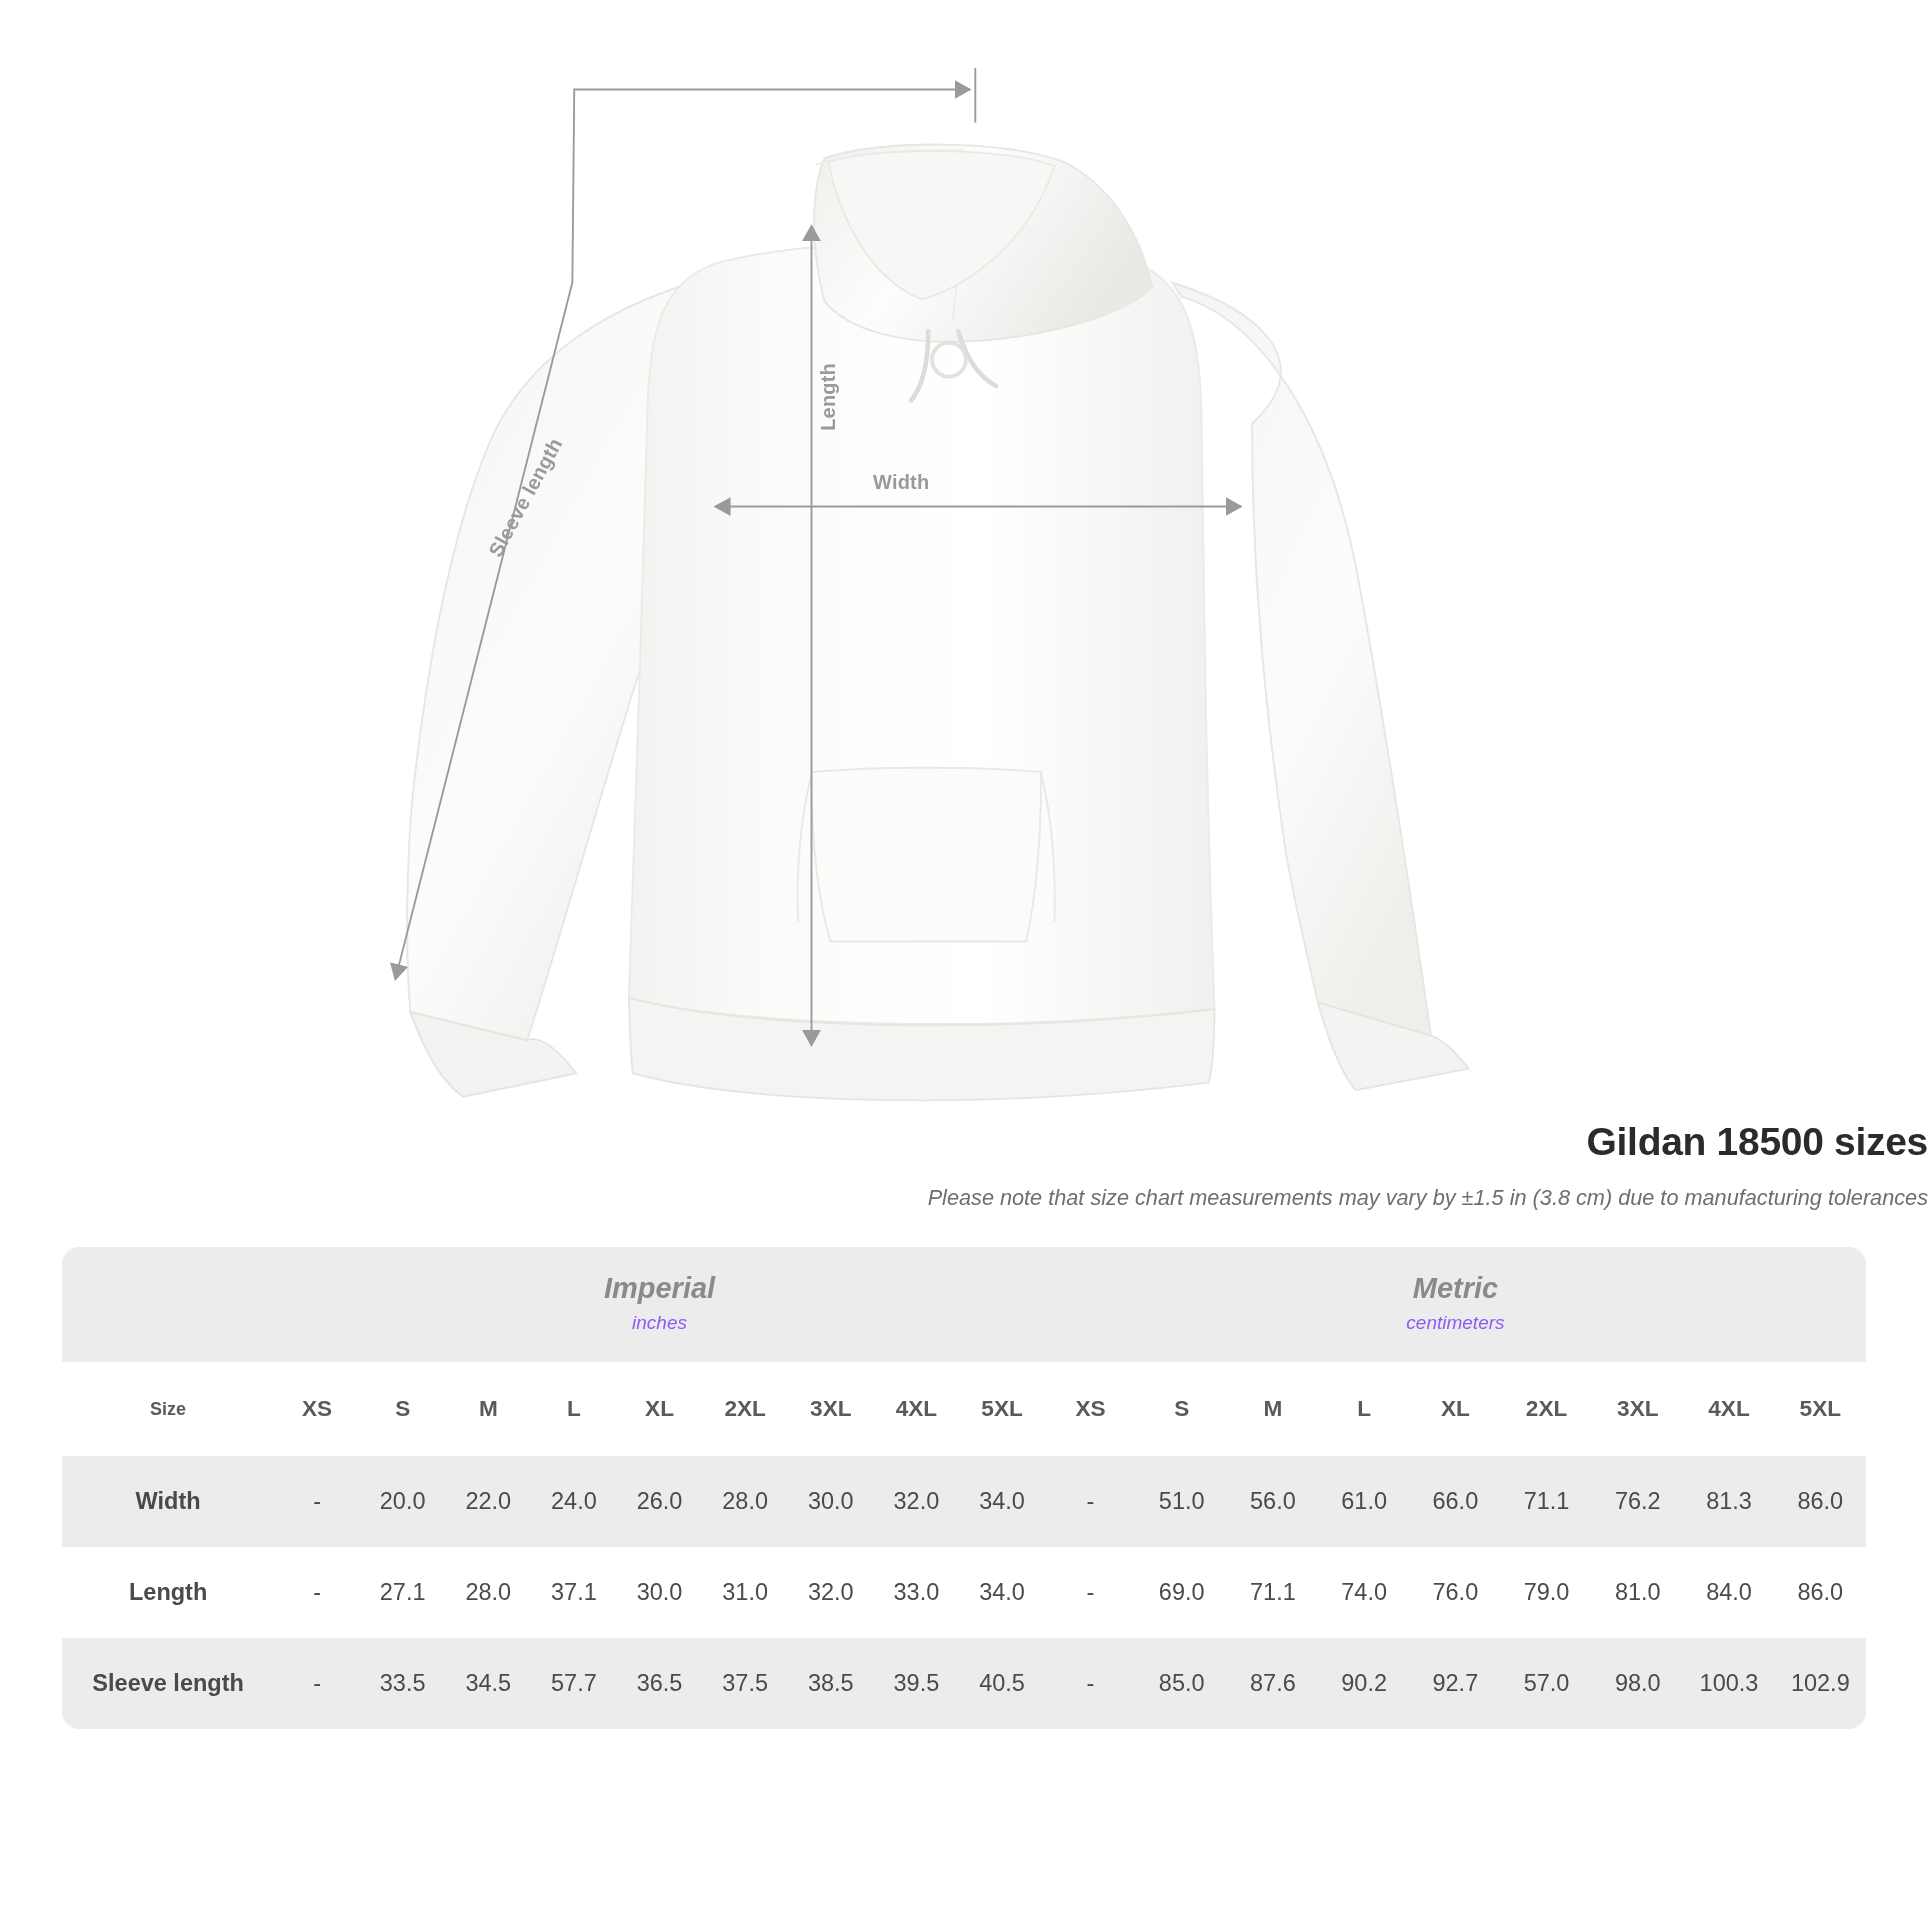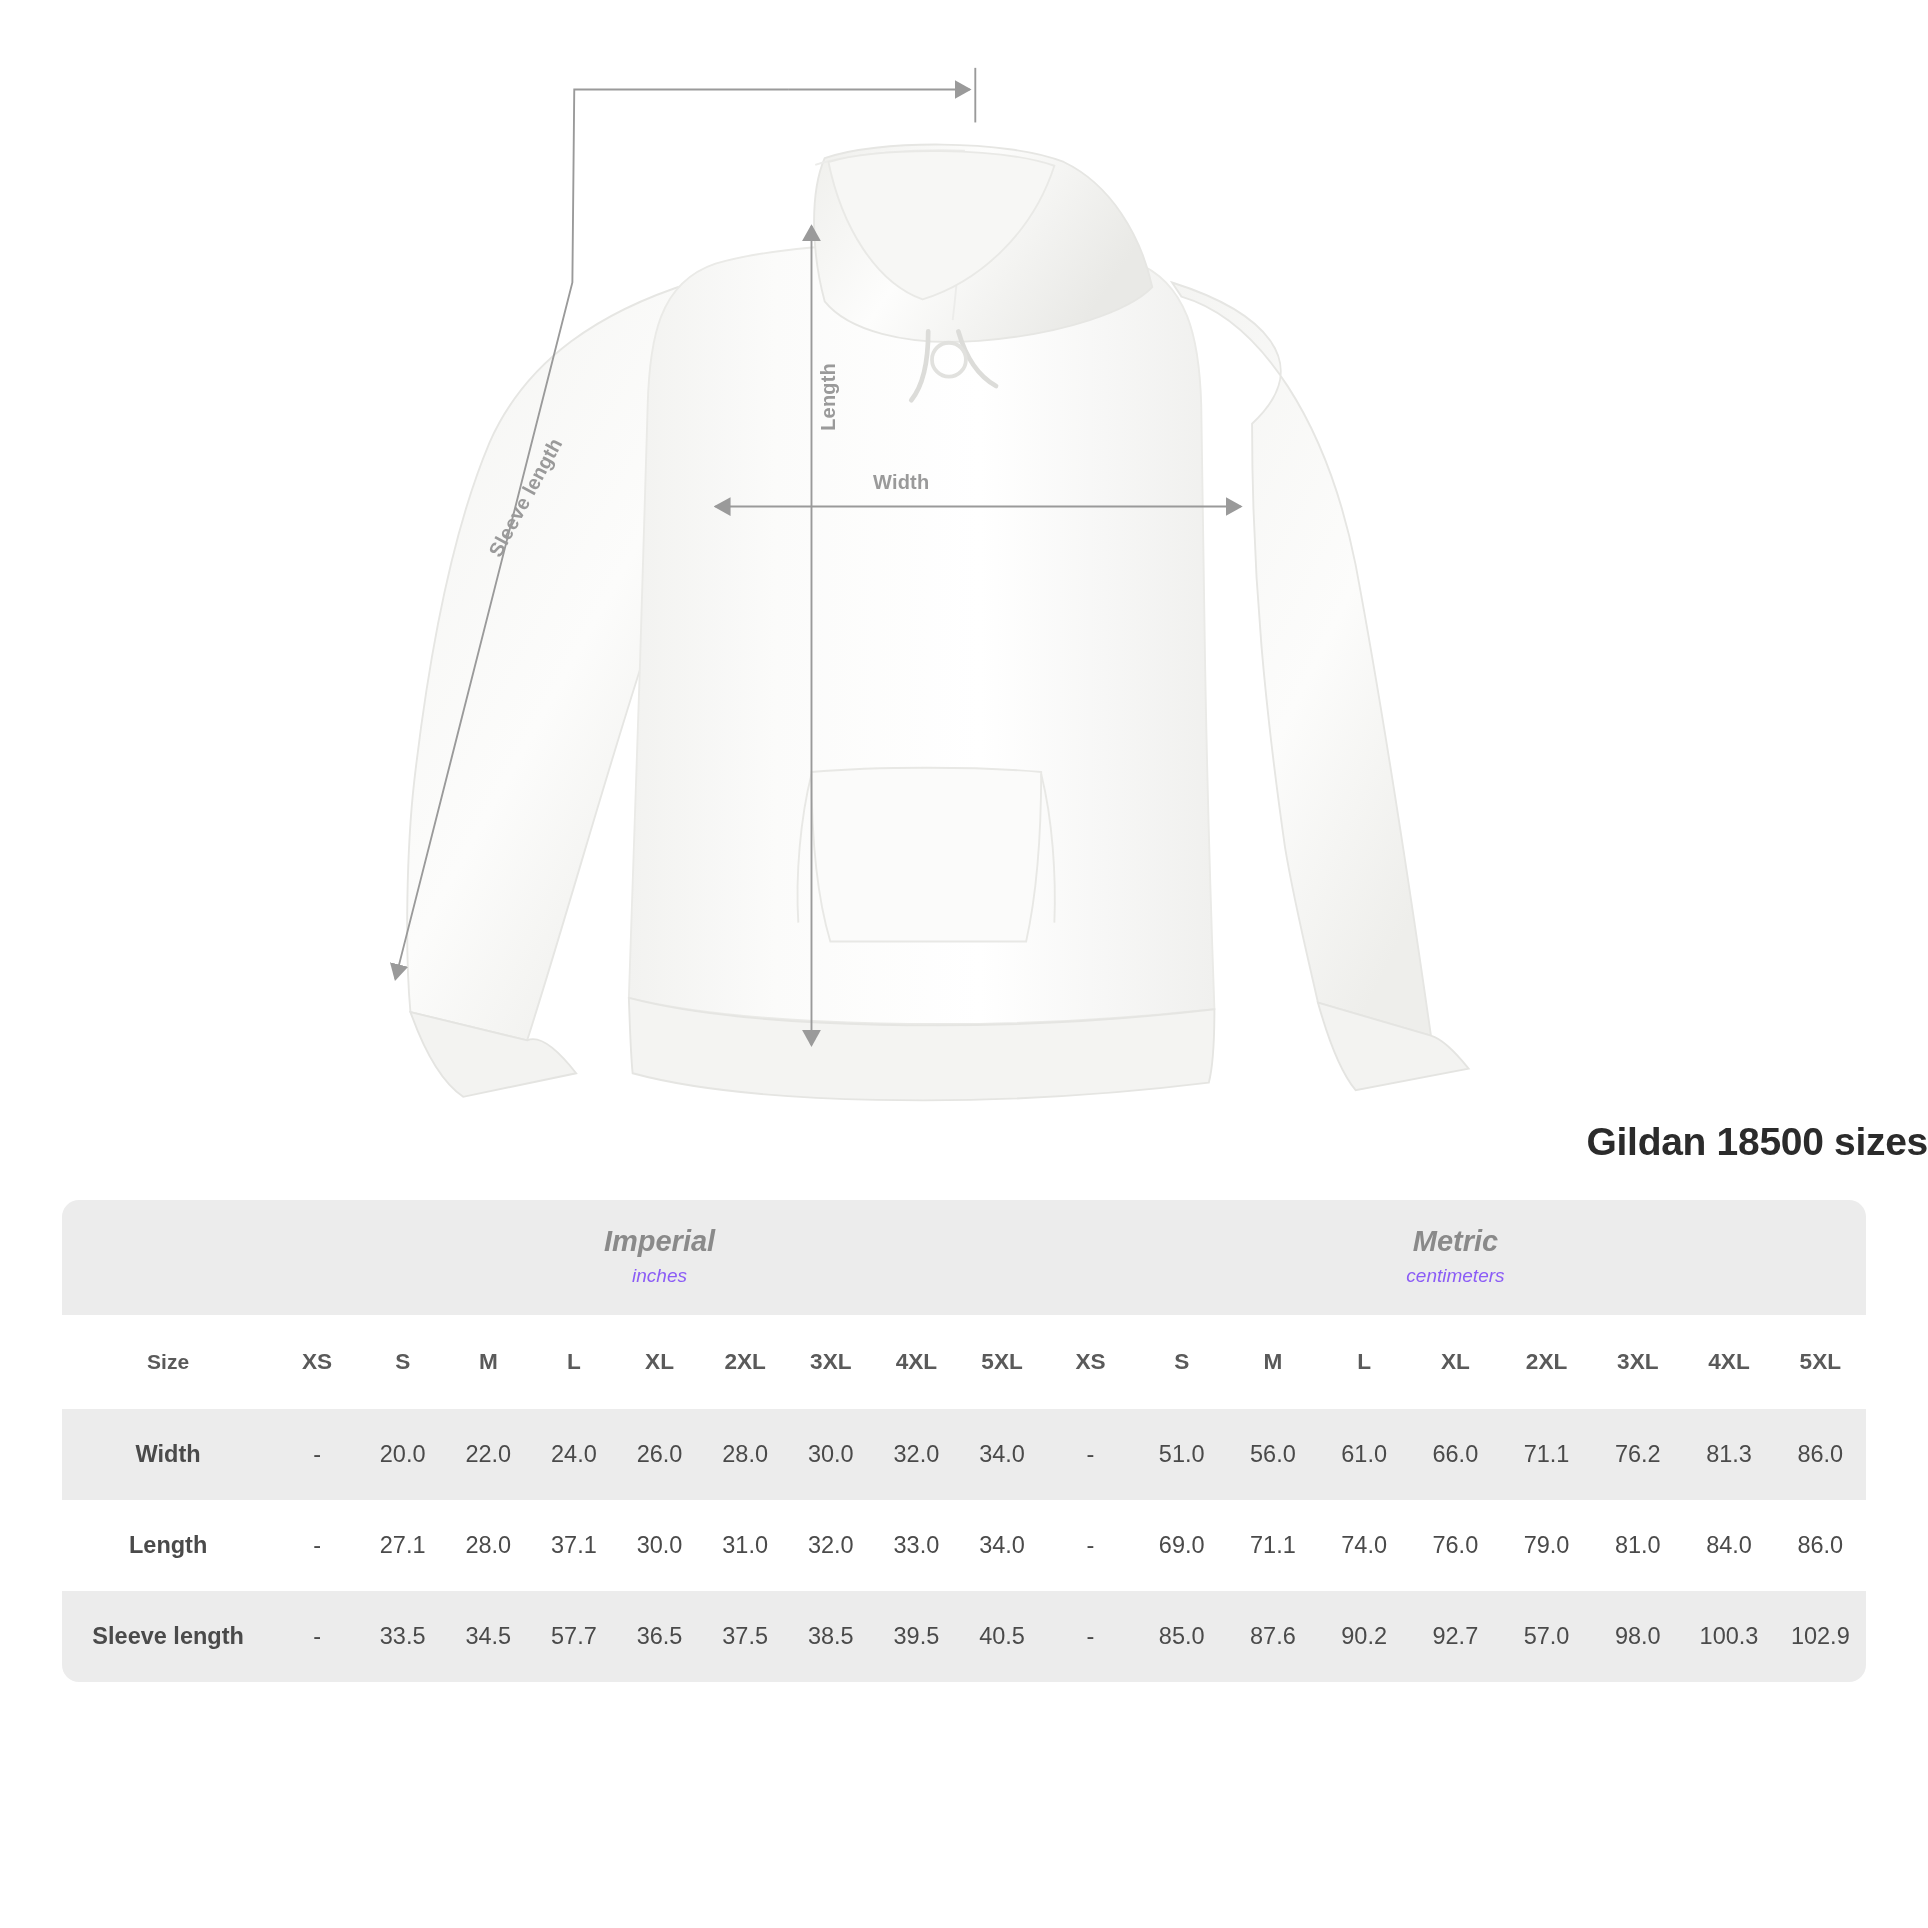--- a/index.html
+++ b/index.html
@@ -109,21 +109,21 @@
     margin-top: 7.5px;
   }
   .head-row td {
     background: #ffffff;
     padding: 34px 0;
     font-size: 22.6px;
     font-weight: bold;
     color: #5a5a5a;
   }
   .head-row td.rowhead {
-    font-size: 21px;
+    font-size: 18px;
   }
   .data-row td {
     padding: 32px 0;
     font-size: 23.5px;
     color: #4a4a4a;
   }
   .data-row.alt td {
     background: #ececec;
   }
   .data-row.plain td {
@@ -219,20 +219,21 @@
       </g>
     </svg>
 
     <div class="dim-label vertical label-length">Length</div>
     <div class="dim-label label-width">Width</div>
     <div class="dim-label label-sleeve">Sleeve length</div>
   </div>
 
   <div class="title-block">
     <div class="chart-title">Gildan 18500 sizes</div>
+    <div class="chart-subtitle">Please note that size chart measurements may vary by ±1.5 in (3.8 cm) due to manufacturing tolerances</div>
   </div>
 
   <div class="table-wrap">
     <table class="size-table">
       <colgroup>
         <col style="width:11.4%">
         <col span="9" style="width:4.6%">
         <col span="9" style="width:4.9%">
       </colgroup>
       <tbody>

